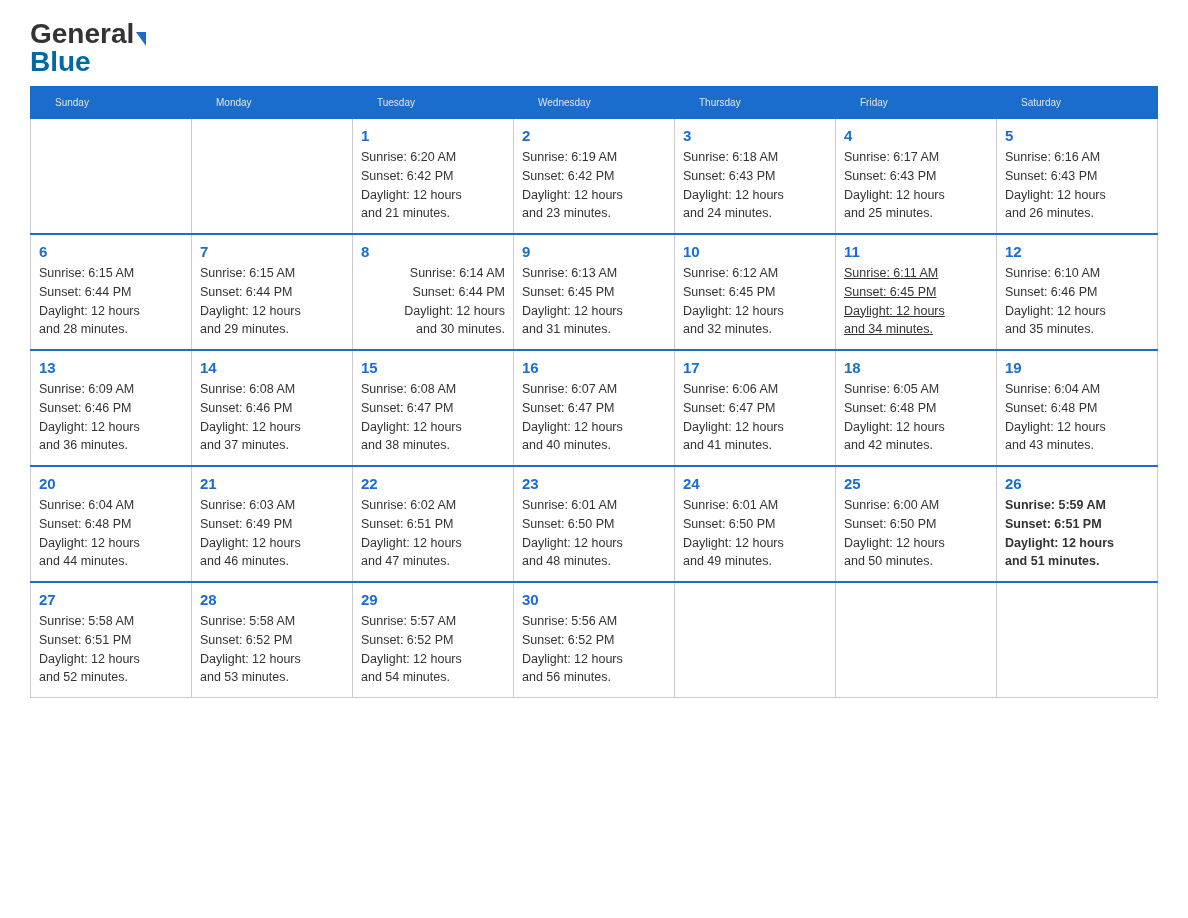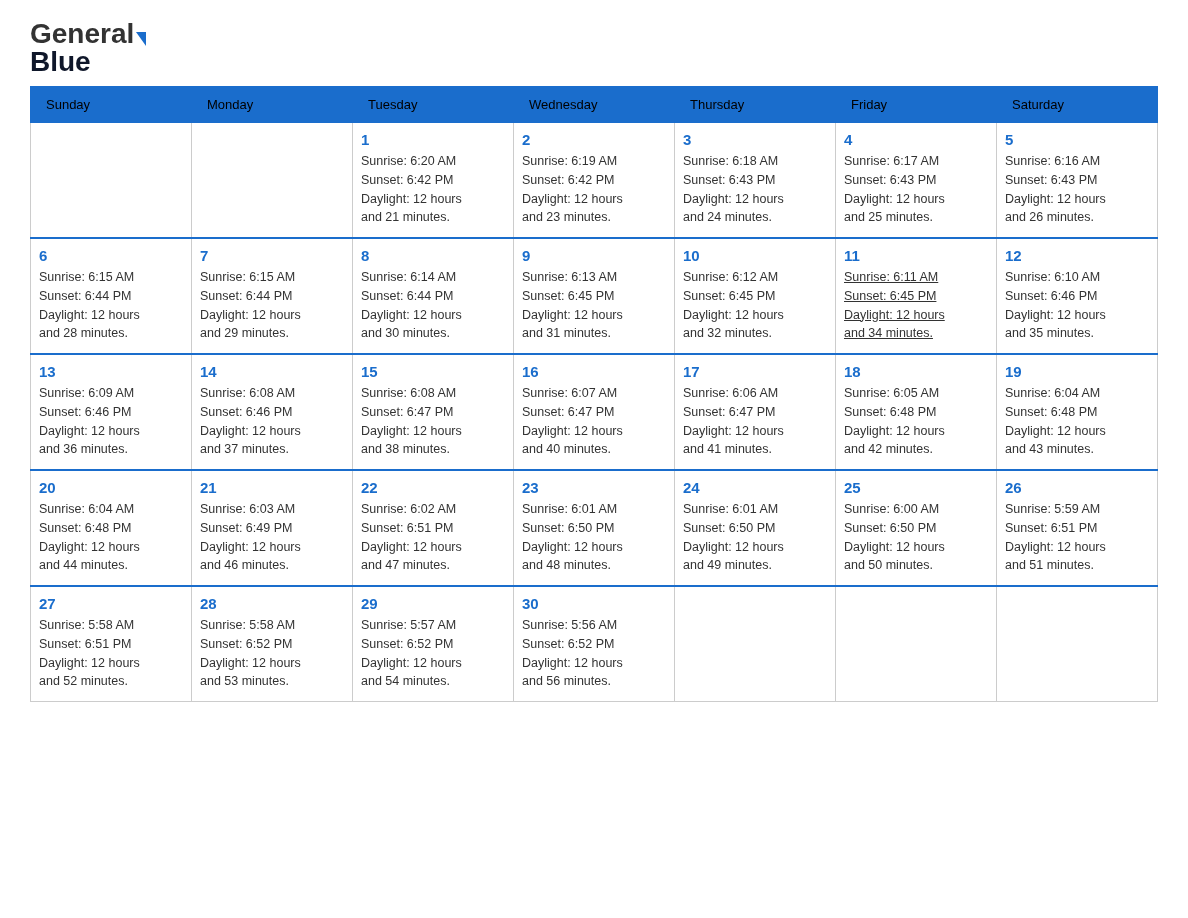--- a/index.html
+++ b/index.html
@@ -23,21 +23,21 @@
     }
     .logo-text-general {
       font-size: 28px;
       font-weight: bold;
       color: #333;
       line-height: 1;
     }
     .logo-text-blue {
       font-size: 28px;
       font-weight: bold;
-      color: #0f172a;
+      color: #0369a1;
       line-height: 1;
     }
     .logo-triangle {
       display: inline-block;
       width: 0;
       height: 0;
       border-left: 10px solid transparent;
       border-top: 14px solid #1a6dcc;
       margin-left: 2px;
       vertical-align: middle;
@@ -55,23 +55,23 @@
       font-size: 20px;
       color: #444;
     }
     table {
       width: 100%;
       border-collapse: collapse;
       table-layout: fixed;
     }
     thead tr th {
       background-color: #1a6dcc;
-      color: #000000;
-      padding: 10px 15px;
-      font-size: 13px;
+      color: #e5e5e5;
+      padding: 10px 24px;
+      font-size: 10px;
       font-weight: normal;
       text-align: left;
       border: 1px solid #1a6dcc;
     }
     tbody tr td {
       vertical-align: top;
       padding: 8px 8px 10px 8px;
       border: 1px solid #ccc;
       font-size: 12.5px;
       color: #222;
@@ -175,21 +175,21 @@
         </td>
         <td>
           <span class="day-number">7</span>
           <div class="day-info" style="white-space: pre-line;">Sunrise: 6:15 AM
 Sunset: 6:44 PM
 Daylight: 12 hours
 and 29 minutes.</div>
         </td>
         <td>
           <span class="day-number">8</span>
-          <div class="day-info" style="white-space: pre-line;">Sunrise: 6:14 AM
+          <div class="day-info" style="white-space: pre-line; text-align: right;">Sunrise: 6:14 AM
 Sunset: 6:44 PM
 Daylight: 12 hours
 and 30 minutes.</div>
         </td>
         <td>
           <span class="day-number">9</span>
           <div class="day-info" style="white-space: pre-line;">Sunrise: 6:13 AM
 Sunset: 6:45 PM
 Daylight: 12 hours
 and 31 minutes.</div>
@@ -305,21 +305,21 @@
         </td>
         <td>
           <span class="day-number">25</span>
           <div class="day-info" style="white-space: pre-line;">Sunrise: 6:00 AM
 Sunset: 6:50 PM
 Daylight: 12 hours
 and 50 minutes.</div>
         </td>
         <td>
           <span class="day-number">26</span>
-          <div class="day-info" style="white-space: pre-line;">Sunrise: 5:59 AM
+          <div class="day-info" style="white-space: pre-line; font-weight: bold;">Sunrise: 5:59 AM
 Sunset: 6:51 PM
 Daylight: 12 hours
 and 51 minutes.</div>
         </td>
       </tr>
       <tr>
         <td>
           <span class="day-number">27</span>
           <div class="day-info" style="white-space: pre-line;">Sunrise: 5:58 AM
 Sunset: 6:51 PM

